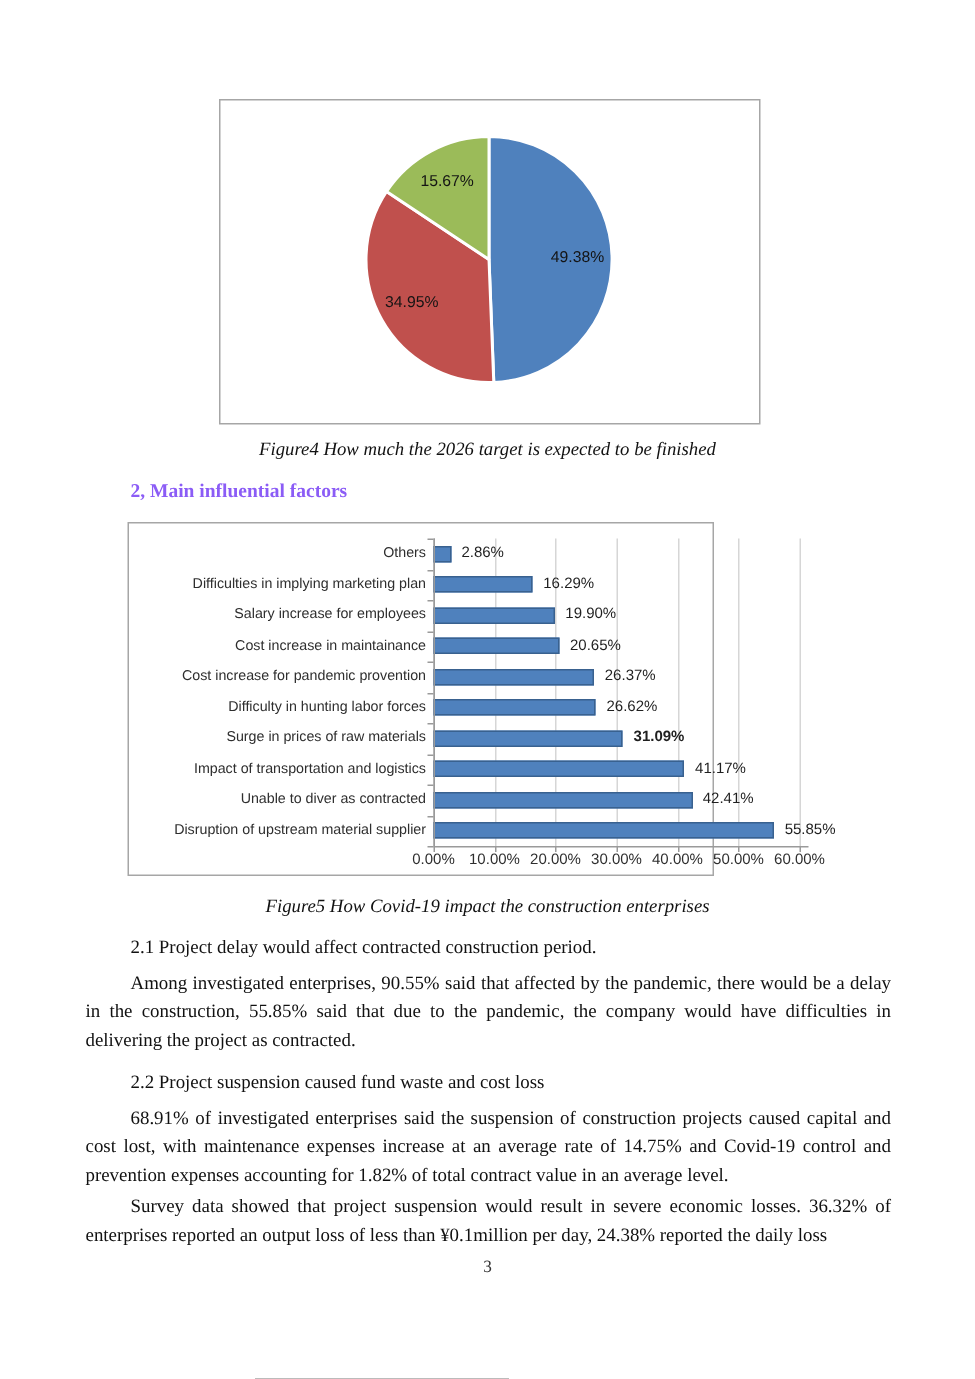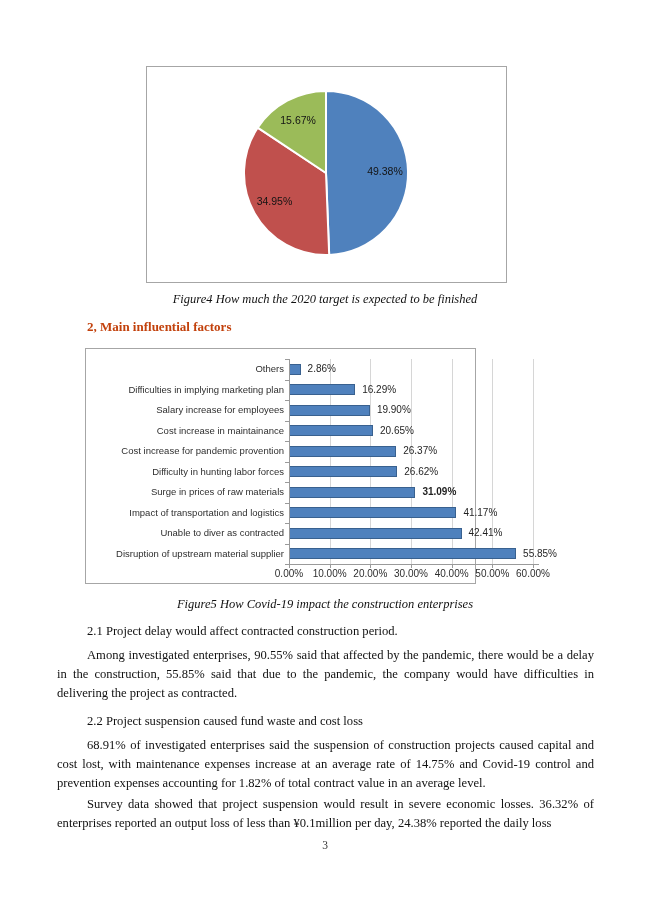--- a/index.html
+++ b/index.html
@@ -12,21 +12,21 @@
   .pie-frame{left:146px;top:66px;width:361px;height:217px;}
   .bar-frame{left:85px;top:348px;width:391px;height:236px;}
   .caption{
     position:absolute;left:0;width:650px;text-align:center;
     font-style:italic;font-size:12.5px;color:#111;
   }
   #fig4-caption{top:292px;}
   #fig5-caption{top:597px;}
   .heading{
     position:absolute;left:87px;top:319px;
-    font-weight:bold;font-size:13px;color:#c2410c;
+    font-weight:bold;font-size:13px;color:#8b5cf6;
   }
   .para{
     position:absolute;left:57px;width:537px;
     font-size:12.6px;line-height:19px;text-align:justify;text-indent:30px;color:#111;
   }
   #p21{top:622px;}
   #p21b{top:646px;}
   #p22{top:712px;}
   #p22b{top:736px;}
   #p22c{top:795px;}
@@ -75,21 +75,21 @@
     <svg id="pie-svg" class="pie-svg" width="359" height="215" viewBox="0 0 359 215">
         <path d="M 179 106 L 179.00 24.00 A 82 82 0 0 1 182.19 187.94 Z" fill="#4f81bd" stroke="#ffffff" stroke-width="2" stroke-linejoin="round"></path>
         <text x="238.0" y="104.9" text-anchor="middle" dominant-baseline="middle" class="pie-label">49.38%</text>
         <path d="M 179 106 L 182.19 187.94 A 82 82 0 0 1 110.69 60.64 Z" fill="#c0504d" stroke="#ffffff" stroke-width="2" stroke-linejoin="round"></path>
         <text x="127.5" y="134.9" text-anchor="middle" dominant-baseline="middle" class="pie-label">34.95%</text>
         <path d="M 179 106 L 110.69 60.64 A 82 82 0 0 1 179.00 24.00 Z" fill="#9bbb59" stroke="#ffffff" stroke-width="2" stroke-linejoin="round"></path>
         <text x="151.1" y="54.0" text-anchor="middle" dominant-baseline="middle" class="pie-label">15.67%</text>
       </svg>
   </div>
 
-  <div class="caption" id="fig4-caption">Figure4 How much the 2020 target is expected to be finished</div>
+  <div class="caption" id="fig4-caption">Figure4 How much the 2026 target is expected to be finished</div>
 
   <div class="heading">2, Main influential factors</div>
 
   <div class="chart-frame bar-frame" id="bar-frame">
     <div class="cat-col" id="bar-cats">
         <div class="cat-label">Others</div>
         <div class="cat-label">Difficulties in implying marketing plan</div>
         <div class="cat-label">Salary increase for employees</div>
         <div class="cat-label">Cost increase in maintainance</div>
         <div class="cat-label">Cost increase for pandemic provention</div>

